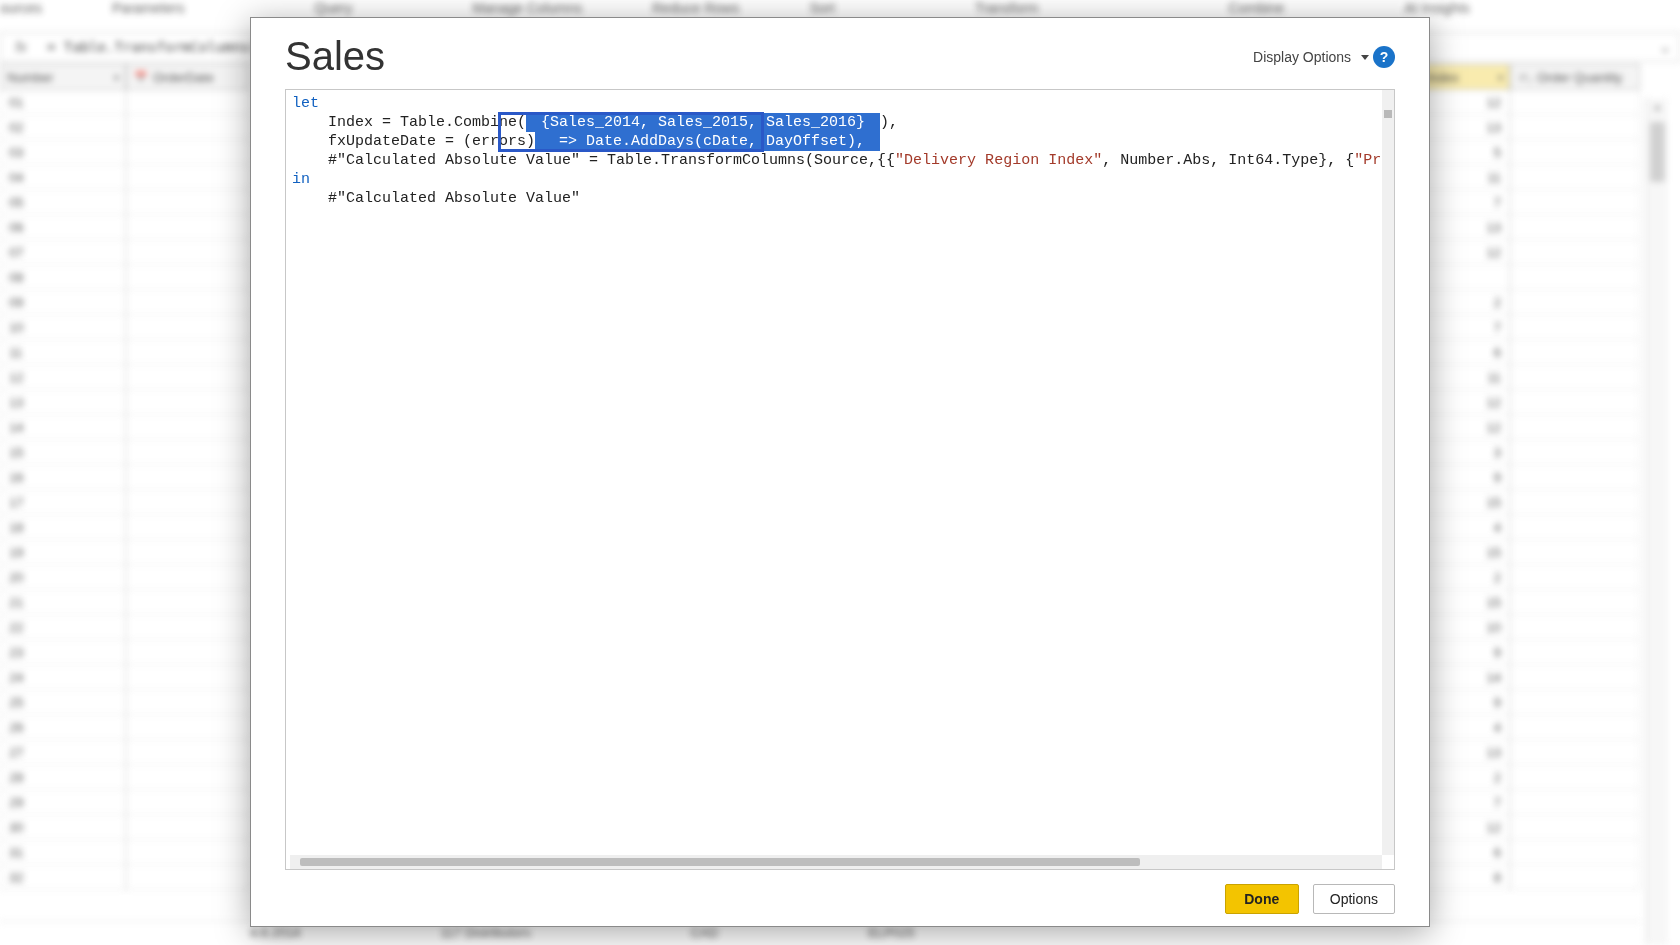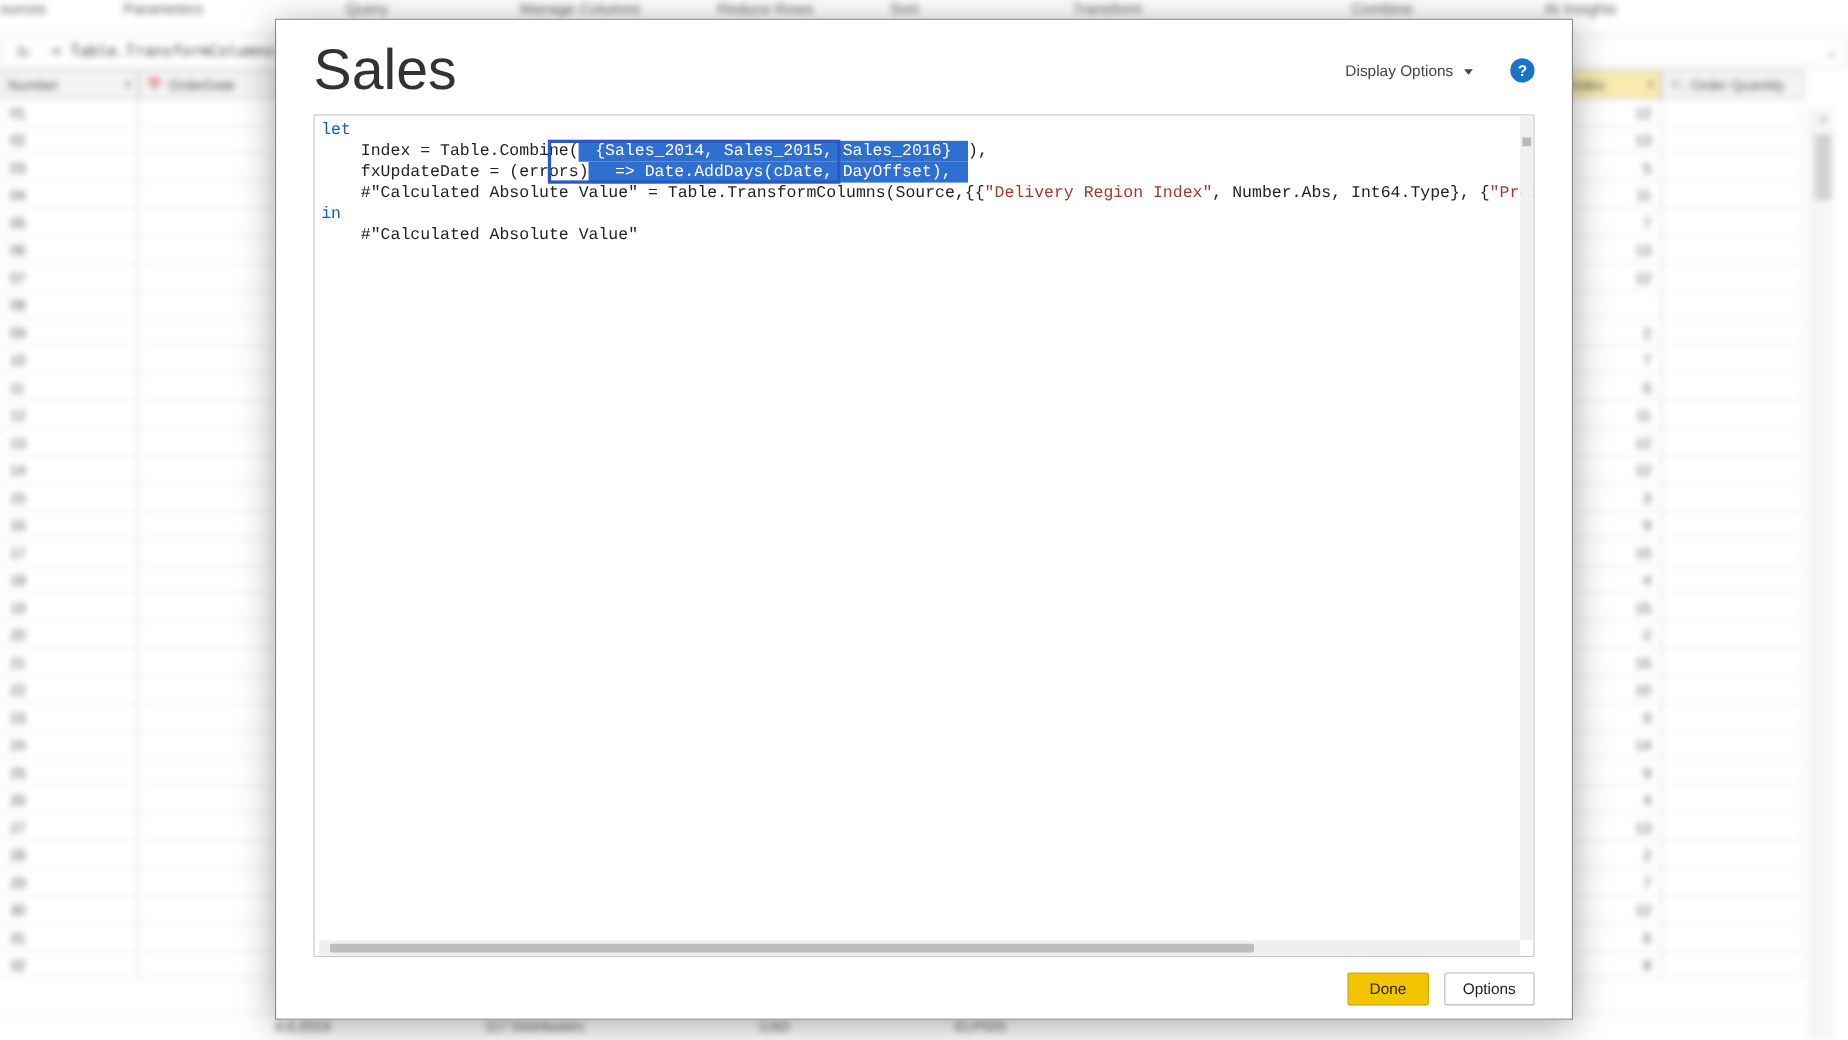--- a/index.html
+++ b/index.html
@@ -52,22 +52,22 @@
   .titlebar { height: 36px; display:flex; align-items:center; padding: 0 8px 0 6px; }
   .titlebar .logo { width: 20px; height: 20px; background: #f3c400; margin-right: 8px; position:relative; }
   .titlebar .logo::after{ content:""; position:absolute; inset:3px; border:2px solid #222; }
   .titlebar .title { font-size: 14px; color:#333; }
   .winbtns { margin-left:auto; display:flex; gap: 2px; }
   .winbtn { width: 44px; height: 30px; display:flex; align-items:center; justify-content:center; color:#333; }
   .winbtn svg { width:12px; height:12px; stroke:#333; stroke-width:1.3; fill:none; }
 
   .dlg-body { flex:1; padding: 16px 34px 12px 34px; display:flex; flex-direction:column; min-height:0; }
   .dlg-head { display:flex; align-items:center; margin-bottom: 10px; }
-  .dlg-head h1 { font-size: 52px; font-weight: 400; color:#333; }
-  .dlg-head .right { margin-left:auto; display:flex; align-items:center; gap: 34px; }
+  .dlg-head h1 { font-size: 40px; font-weight: 400; color:#333; }
+  .dlg-head .right { margin-left:auto; display:flex; align-items:center; gap: 4px; }
   .disp-opt { font-size: 14px; color:#444; cursor:pointer; }
   .disp-opt .caret { display:inline-block; margin-left:6px; border-left:4px solid transparent; border-right:4px solid transparent; border-top:5px solid #444; vertical-align: middle; }
   .help { width:22px; height:22px; border-radius:50%; background:#1a73c9; color:#fff; font-weight:700; font-size:14px; display:flex; align-items:center; justify-content:center; }
 
   .editor-box { border:1px solid #c7c7c7; flex:1; min-height:0; position:relative; display:flex; flex-direction:column; }
   .code-area { flex:1; overflow:hidden; position:relative; }
   .code { font-family: Consolas, "Courier New", monospace; font-size: 15px; line-height: 19px; padding: 4px 6px; white-space: pre; color:#222; }
   .kw { color:#1060c0; }
   .str { color:#a33a2a; }
   .sel { background:#2f6fd0; color:#fff; padding:1px 15px; }
@@ -76,21 +76,21 @@
   .ed-vscroll { position:absolute; top:0; right:0; width:12px; bottom:0; background:#f0f0f0; }
   .ed-vscroll .t { position:absolute; left:2px; right:2px; top:20px; height:8px; background:#b9b9b9; }
   .ed-hscroll { height:14px; background:#efefef; position: relative; margin: 0 12px 0 4px; }
   .ed-hscroll .t { position:absolute; top:3px; left:10px; width:840px; height:8px; background:#bdbdbd; border-radius:2px; }
 
   .status { display:flex; align-items:center; gap:10px; padding: 10px 0 4px 4px; font-size:15px; color:#444; }
   .check { color:#1e9e45; width:18px; height:18px; }
   
   .dlg-buttons { display:flex; justify-content:flex-end; gap: 14px; padding-top: 14px; }
   .btn { min-width: 74px; height: 30px; padding: 0 16px; border:1px solid #b8b8b8; background:#fff; font-size:14px; color:#222; display:flex; align-items:center; justify-content:center; cursor:pointer; border-radius:2px; }
-  .btn.primary { background:#f3c400; border-color:#caa300; }
+  .btn.primary { background:#f3c400; border-color:#caa300;font-weight:bold; }
 
 </style>
 </head>
 <body>
 
 <div class="bg">
 
   <div class="ribbon">
     <span>ources</span>
     <span>Parameters</span>

